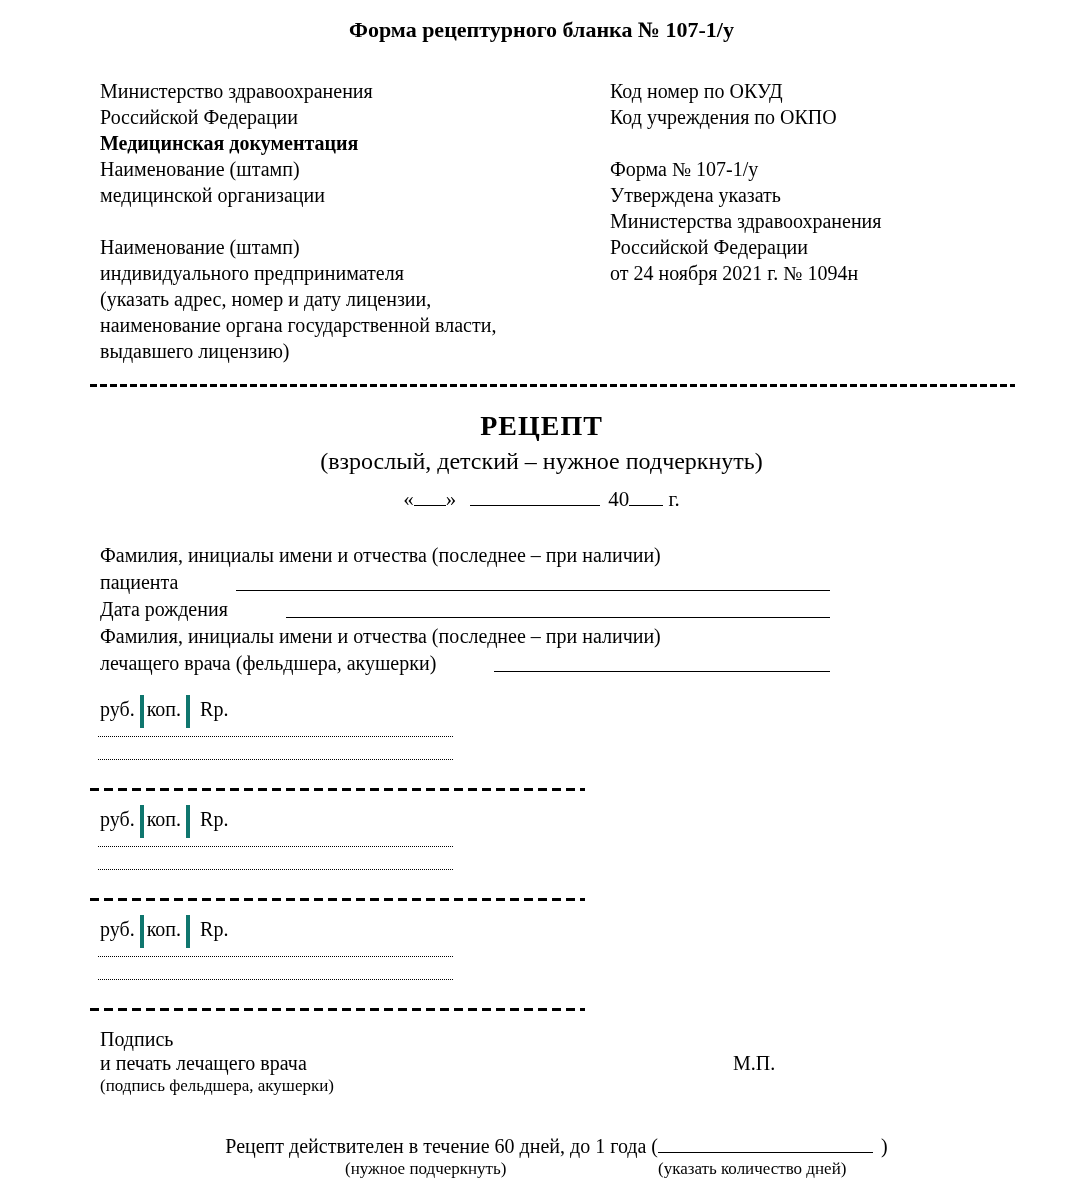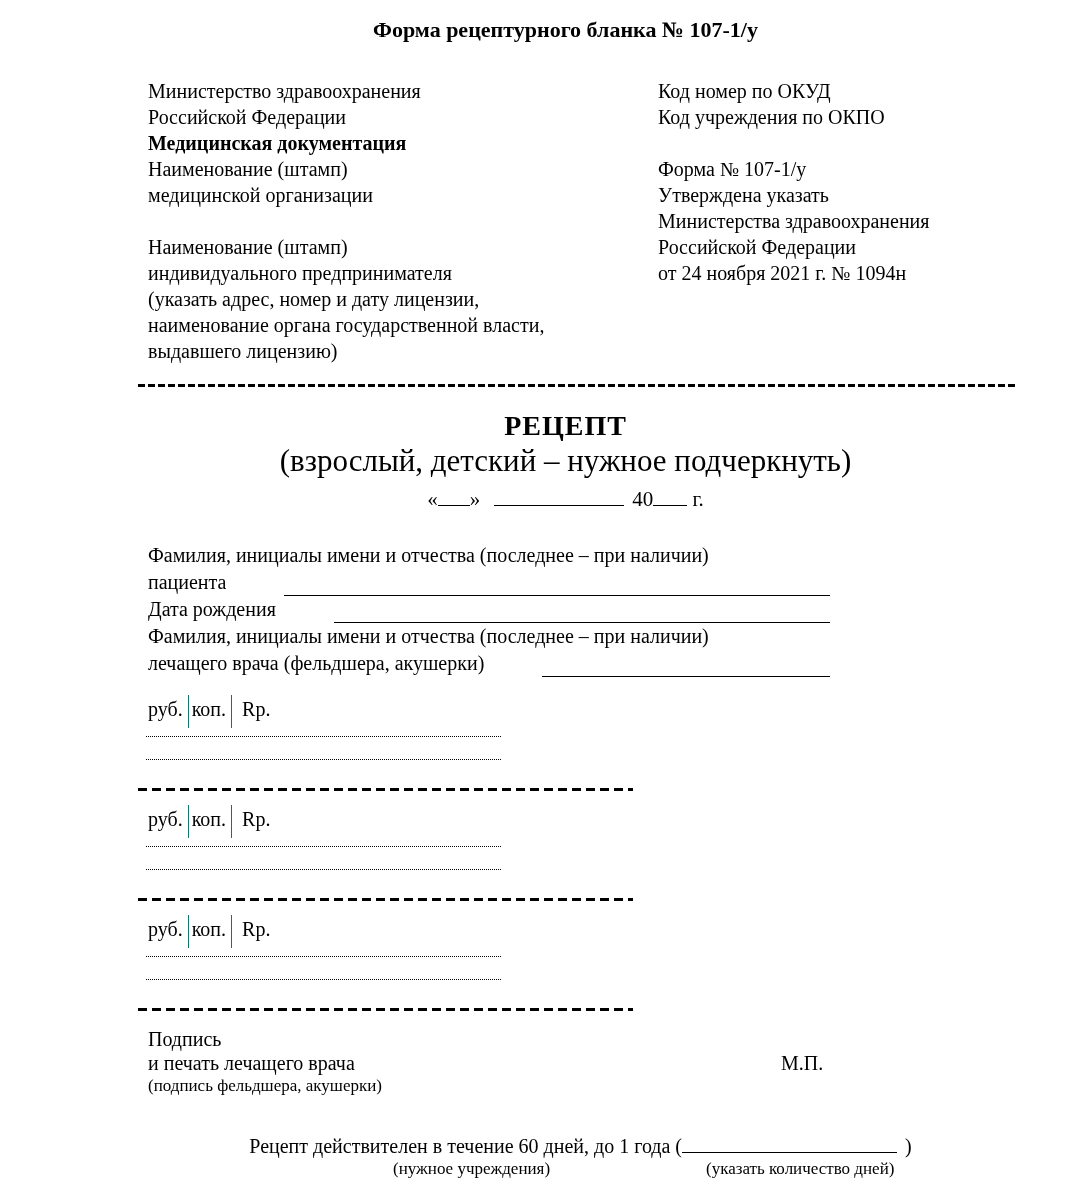--- a/index.html
+++ b/index.html
@@ -2,48 +2,48 @@
 <html><head>
 <meta charset="utf-8">
 <style>
   * { margin:0; padding:0; box-sizing:border-box; }
   html,body { background:#888; }
   .page {
     width:1083px; height:1204px;
     background:#ffffff; color:#000000;
     font-family:"Liberation Serif","DejaVu Serif",serif;
     position:relative; overflow:hidden;
-    margin:0 auto; padding-top:16px;padding-left:48px;
+    margin:0 auto; padding-top:16px;
   }
   .doc-title { text-align:center; font-weight:bold; font-size:22px; line-height:28px; margin-bottom:34px; }
 
   .header-block { margin:0 68px 0 100px; font-size:20px; line-height:26px; }
   .h-row { display:flex; min-height:26px; }
   .h-left { width:510px; }
   .h-right { flex:1; }
   .h-center { width:100%; text-align:left;font-weight:bold; }
 
   .top-divider { margin:20px 68px 0 90px; height:3px;
     background:repeating-linear-gradient(90deg,#000 0 7px,transparent 7px 10px); }
 
   .recipe-title { text-align:center; font-weight:bold; font-size:28px; line-height:34px; margin-top:22px; letter-spacing:1px; }
-  .recipe-subtitle { text-align:center; font-size:31px; line-height:28px; margin-top:4px; }
+  .recipe-subtitle { text-align:center; font-size:24px; line-height:28px; margin-top:4px; }
   .date-line { text-align:center; font-size:21px; line-height:26px; margin-top:10px; }
   .blank { display:inline-block; border-bottom:1.5px solid #000; height:1em; vertical-align:baseline; }
   .w32 { width:32px; } .w34 { width:34px; }
   .w130 { width:130px; margin-left:14px; margin-right:8px; }
   .w215 { width:215px; }
 
   .fields { margin:30px 253px 0 100px; font-size:20px; line-height:27px; }
-  .field-row { display:flex; align-items:flex-end;gap:48px; }
+  .field-row { display:flex; align-items:flex-start;gap:48px; }
   .fill-line { flex:1; height:22px; border-bottom:1px solid #000; margin-left:10px; }
 
   .rp-section { margin:18px 0 0 100px; font-size:20px; }
   .rp-head { display:flex; align-items:stretch; margin-bottom:8px; height:33px; }
-  .rp-cell { border-right:1px solid #0f766e; padding:3px 5px 6px 0; }
+  .rp-cell { border-right:4px solid #0f766e; padding:3px 5px 6px 0; }
   .rp-cell + .rp-cell { padding-left:3px; }
   .rp-rx { padding:3px 0 6px 10px; }
   .dot-line { width:355px; height:0; border-bottom:1px dotted #000; margin-left:-2px; }
   .dot-2 { margin-top:22px; }
   .dash-sep { width:495px; height:3px; margin:28px 0 14px -10px;
     background:repeating-linear-gradient(90deg,#000 0 9px,transparent 9px 14px); }
 
   .sig-block { margin:16px 68px 0 100px; font-size:20px; line-height:24px; }
   .sig-row2 { position:relative; }
   .sig-stamp { position:absolute; left:633px; top:0; }
@@ -175,18 +175,18 @@
     <div class="sig-row2">
       <span>и печать лечащего врача</span>
       <span class="sig-stamp">М.П.</span>
     </div>
     <div class="sig-note">(подпись фельдшера, акушерки)</div>
   </div>
 
   <div class="validity">
     <div class="validity-main"><span>Рецепт действителен в течение 60 дней, до 1 года (</span><span class="blank w215"></span><span class="closing-paren">)</span></div>
     <div class="validity-notes">
-      <span class="note1">(нужное учреждения)</span>
+      <span class="note1">(нужное подчеркнуть)</span>
       <span class="note2">(указать количество дней)</span>
     </div>
   </div>
 
 </div>
 
 </body></html>

